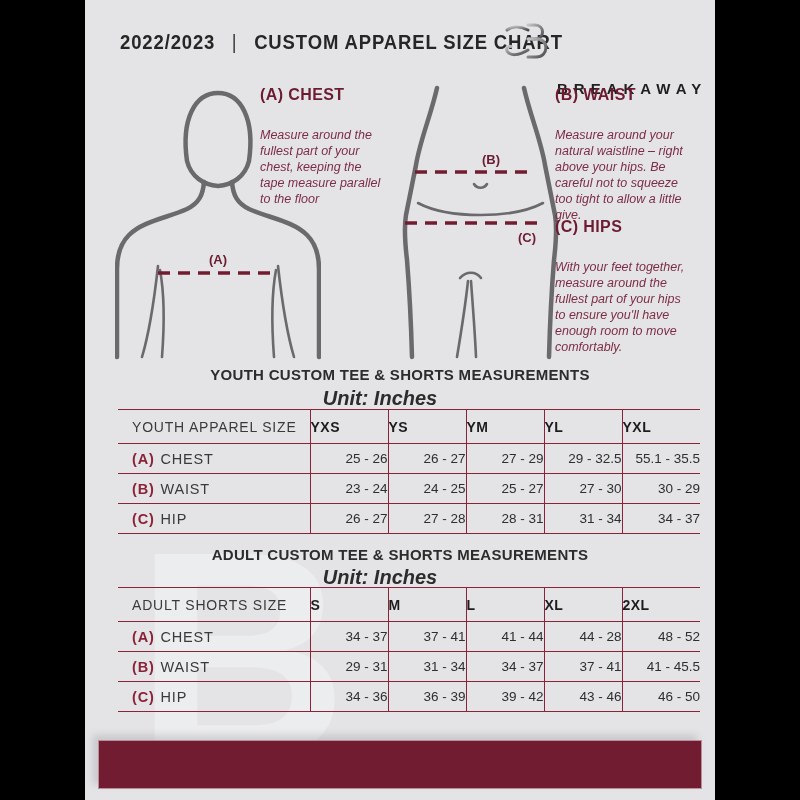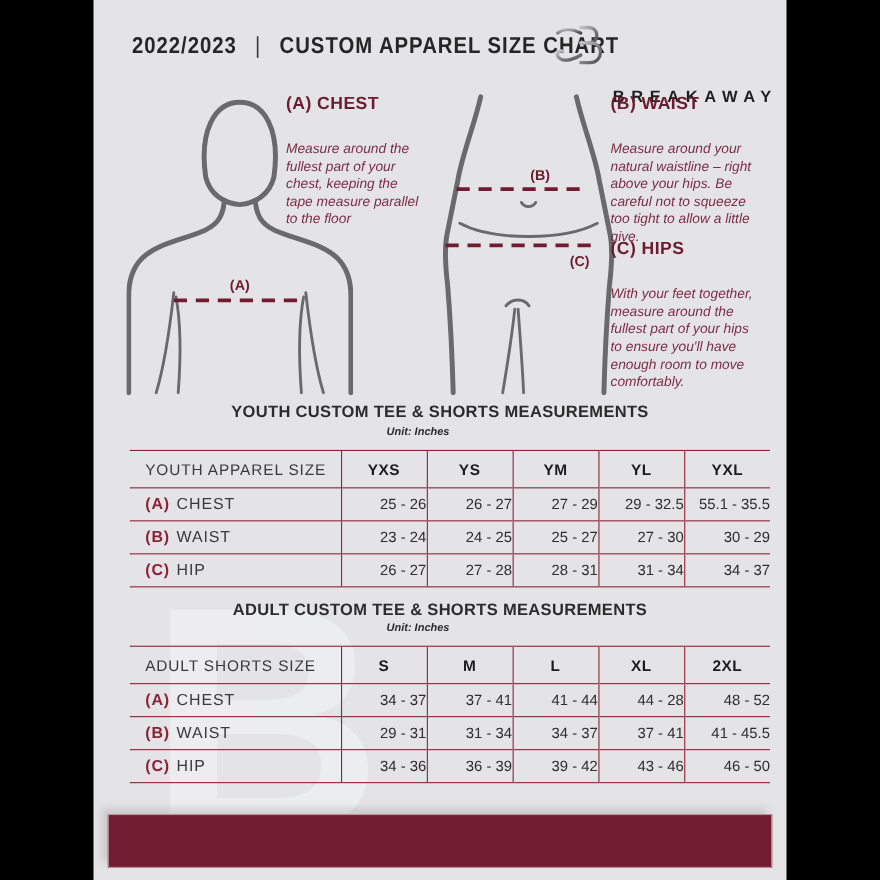--- a/index.html
+++ b/index.html
@@ -27,31 +27,31 @@
   .fig .dash{stroke:var(--accent-maroon);stroke-width:3.4px;stroke-dasharray:12 8;fill:none;}
   .fig text{font-family:"Liberation Sans",sans-serif;font-size:13px;font-weight:700;fill:var(--heading-maroon);}
   .guide-block{position:absolute;}
   .guide-head{font-size:16px;font-weight:700;color:var(--heading-maroon);letter-spacing:.4px;}
   .guide-body{margin-top:23px;font-style:italic;font-size:12.5px;line-height:16px;color:var(--body-maroon);}
 
   
   .tbl-title{position:absolute;left:0;width:630px;text-align:center;font-weight:700;font-size:15px;
     letter-spacing:.3px;color:#2c2c2c;}
   .tbl-unit{position:absolute;left:0;width:590px;text-align:center;font-style:italic;font-weight:600;
-    font-size:10px;color:#2c2c2c;}
+    font-size:20px;color:#2c2c2c;}
   table.mtable{position:absolute;left:33px;width:582px;border-collapse:collapse;table-layout:fixed;z-index:1;}
   .mtable col.c-label{width:192px;}
   .mtable col.c-size{width:78px;}
   .mtable td{border-top:1.5px solid var(--table-line);padding:0;vertical-align:middle;background:transparent;}
   .mtable tr:last-child td{border-bottom:1.5px solid var(--table-line);}
   .mtable td + td{border-left:1.5px solid var(--table-line);}
   .mtable tr.hdr td{height:33px;}
   .mtable tr.data td{height:29px;}
   .lbl-head{font-size:14px;letter-spacing:.8px;color:#3a3a3a;padding-left:14px !important;}
-  .size-head{font-weight:700;font-size:14px;text-align:center;color:#1c1c1c;letter-spacing:.5px;}
+  .size-head{font-weight:700;font-size:14px;color:#1c1c1c;letter-spacing:.5px;}
   .row-lbl{font-size:14.5px;color:#3a3a3a;letter-spacing:.8px;padding-left:14px !important;}
   .row-lbl .mk{color:var(--table-line);font-weight:700;margin-right:6px;}
   .val{text-align:right;font-size:13.5px;color:var(--text-dark);}
 
   .watermark{position:absolute;left:50px;top:515px;font-size:295px;line-height:280px;font-weight:700;
     color:#f4f5f6;opacity:.55;z-index:0;}
   .footer-bar{position:absolute;left:13px;top:740px;width:604px;height:49px;background:var(--accent-maroon);
     border:1px solid #bb8e9a;box-shadow:-5px -5px 7px rgba(140,140,150,.3);box-sizing:border-box;z-index:1;}
 </style>
 </head>

